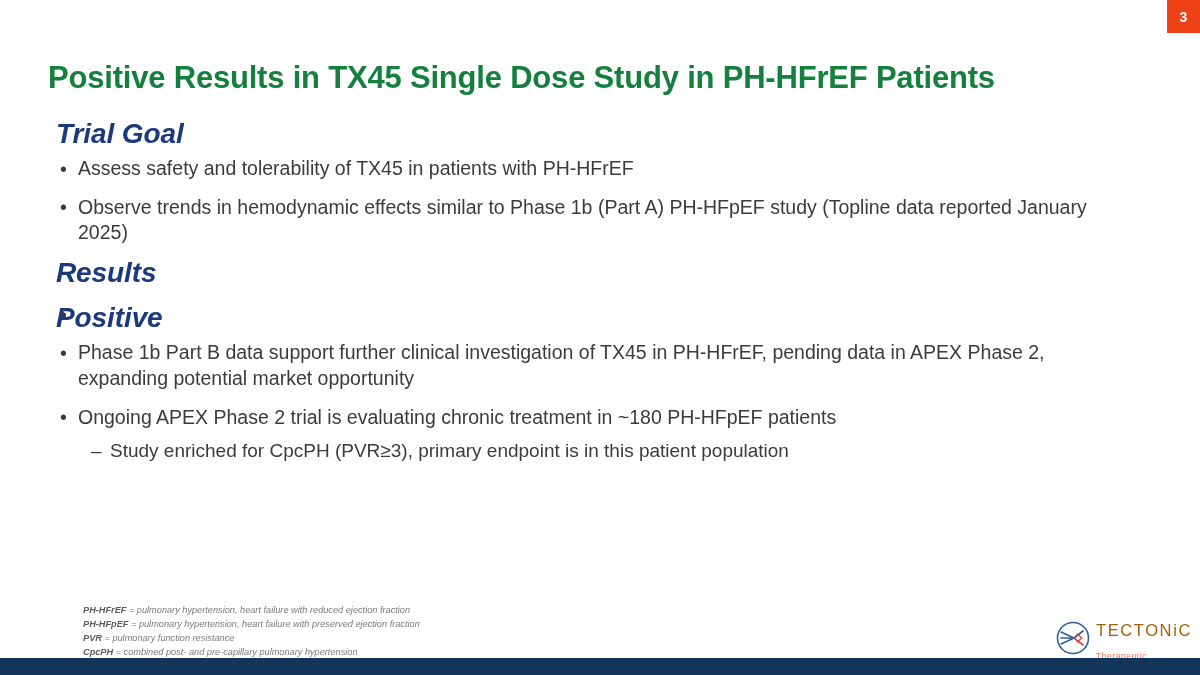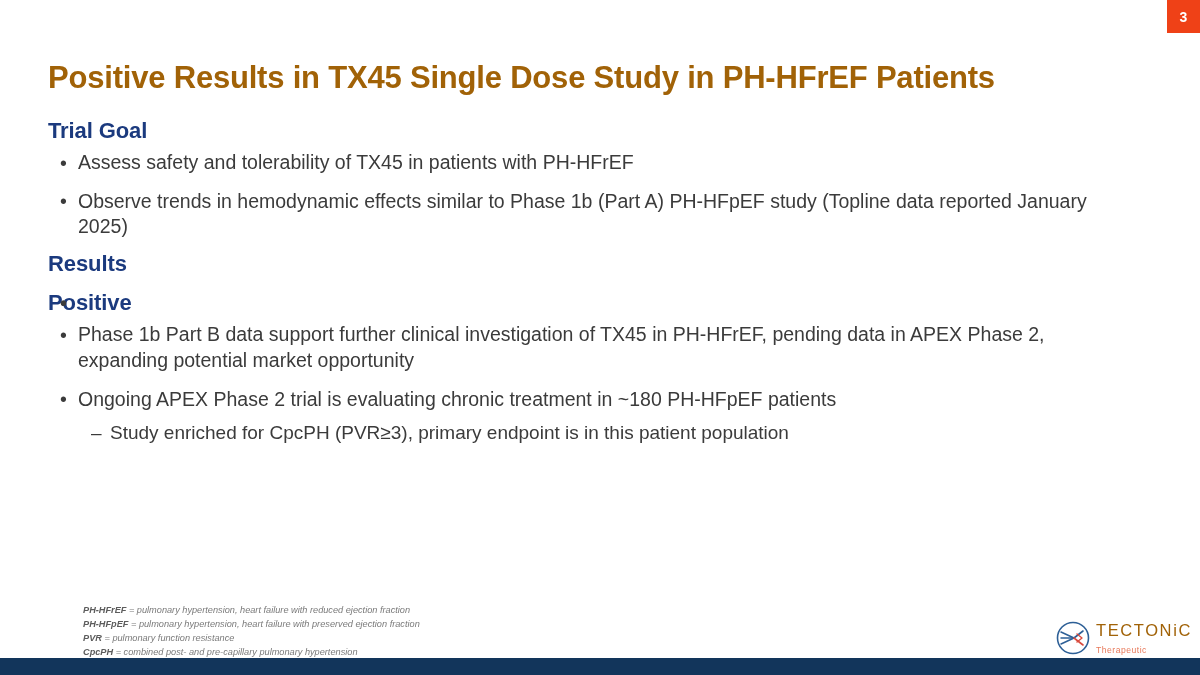--- a/index.html
+++ b/index.html
@@ -33,39 +33,40 @@
     letter-spacing: 0px;
   }
 
   
   .slide-title {
     position: absolute;
     left: 48px;
     top: 60px;
     font-size: 31px;
     font-weight: 700;
-    color: #a16207;
+    color: #15803d;
     letter-spacing: -0.2px;
     white-space: nowrap;
   }
 
   
   .body {
     position: absolute;
     left: 48px;
     top: 118px;
     width: 1090px;
   }
 
   .section-head {
-    font-size: 22px;
+    font-size: 28px;
     font-weight: 700;
     color: #1b3a7e;
-    margin: 0 0 6px 0;
+    margin: 0 0 6px 8px;
     letter-spacing: -0.1px;
+    font-style: italic;
   }
   .section + .section { margin-top: 11px; }
   .section:first-child { margin-top: 0; }
 
   ul.bullets {
     list-style: none;
     margin: 0;
     padding: 0;
   }
   ul.bullets > li.bullet {
@@ -149,21 +150,21 @@
     color: #a16207;
     letter-spacing: 1.6px;
     line-height: 1;
   }
   .logo-sub {
     font-size: 8.6px;
     font-weight: 400;
     color: #e8795a;
     letter-spacing: 0.5px;
     line-height: 1;
-    margin-top: 7px;
+    margin-top: 13px;
   }
 
   
   .bottom-bar {
     position: absolute;
     left: 0;
     top: 658px;
     width: 1200px;
     height: 17px;
     background: #12355b;

